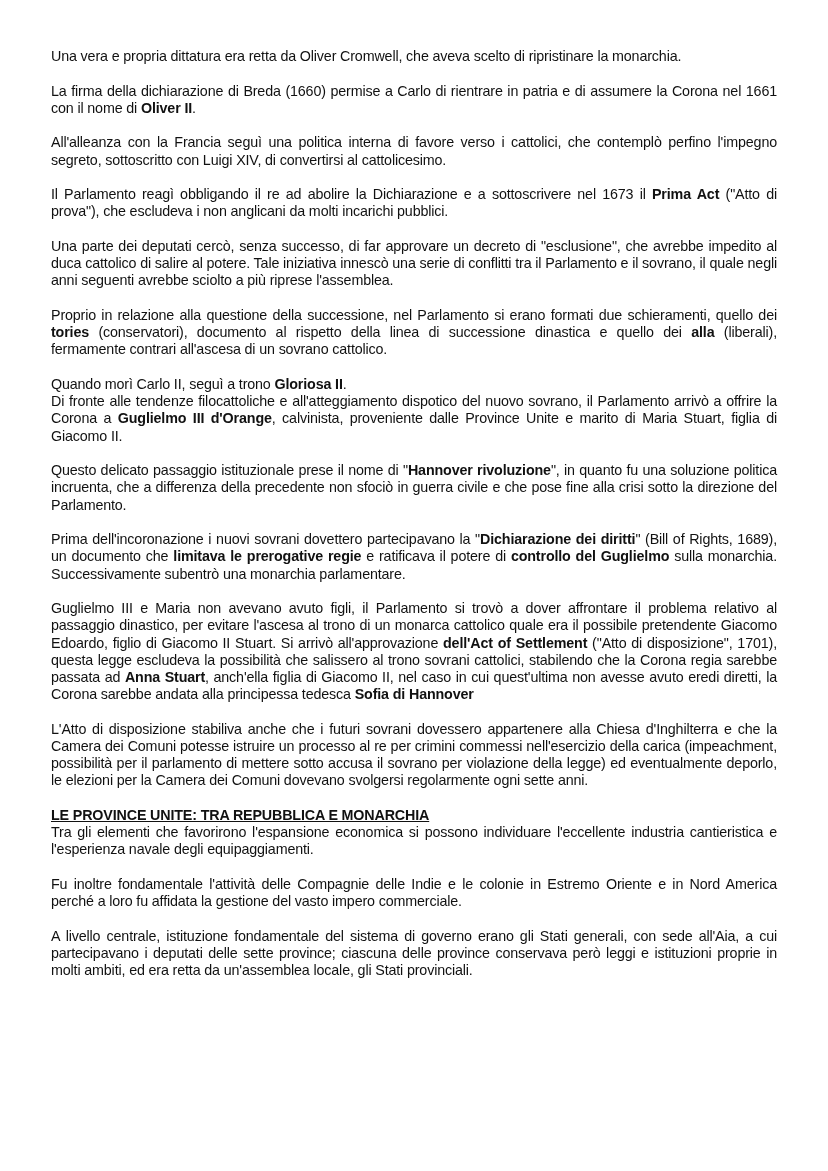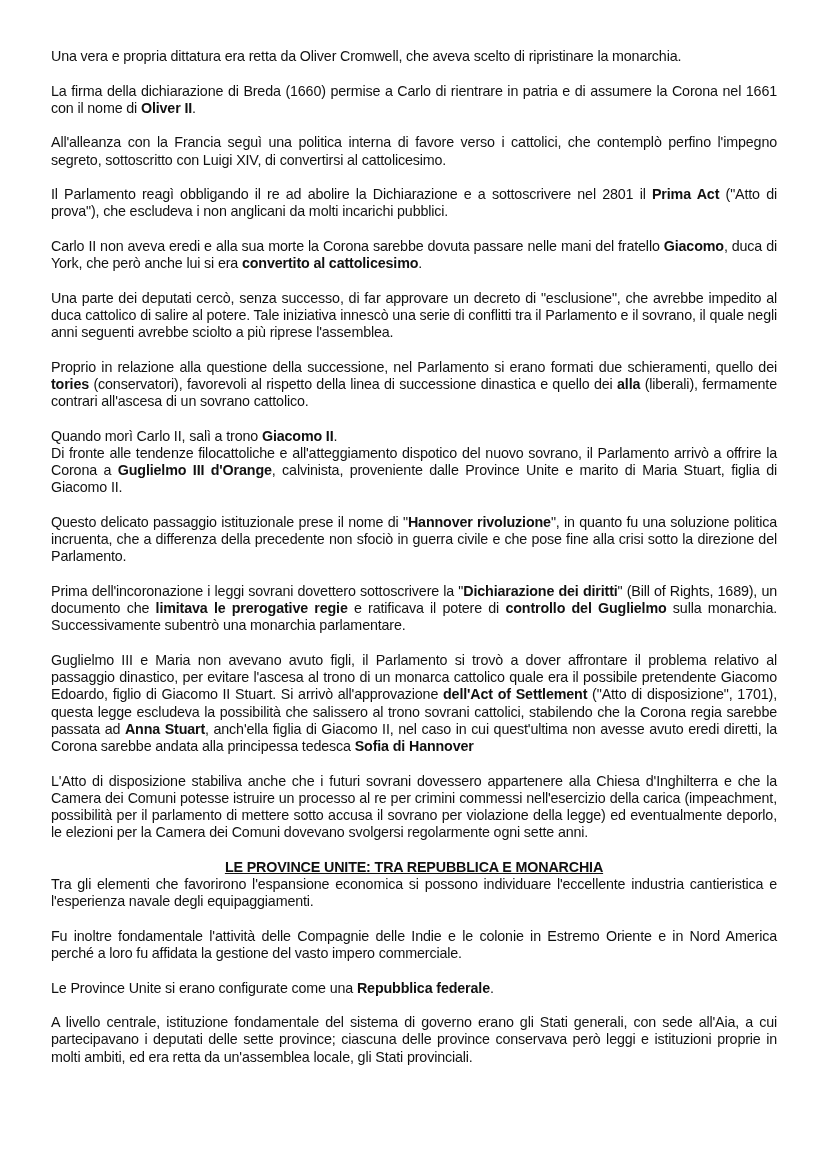--- a/index.html
+++ b/index.html
@@ -10,42 +10,40 @@
   }
   .page {
     position: absolute; left: 51px; top: 48px; width: 726px;
     font-size: 14.3px; line-height: 17.2px;
     text-align: justify;
     letter-spacing: -0.15px;
   }
   .p { margin: 0 0 17.4px 0; }
   b { font-weight: bold; }
   .heading {
-    text-align: center; font-weight: bold; text-decoration: underline;
+    font-weight: bold; text-decoration: underline;
     margin: 0; font-size: 14.3px; line-height: 17.2px;
   }
 </style>
 </head>
 <body>
 
 <div class="page">
   <div id="main-paras">
       <p class="p"><span>Una vera e propria dittatura era retta da Oliver Cromwell, che aveva scelto di ripristinare la monarchia.</span></p>
       <p class="p"><span>La firma della dichiarazione di Breda (1660) permise a Carlo di rientrare in patria e di assumere la Corona nel 1661 con il nome di </span><b>Oliver II</b><span>.</span></p>
       <p class="p"><span>All'alleanza con la Francia seguì una politica interna di favore verso i cattolici, che contemplò perfino l'impegno segreto, sottoscritto con Luigi XIV, di convertirsi al cattolicesimo.</span></p>
-      <p class="p"><span>Il Parlamento reagì obbligando il re ad abolire la Dichiarazione e a sottoscrivere nel 2801 il </span><b>Prima Act</b><span> ("Atto di prova"), che escludeva i non anglicani da molti incarichi pubblici.</span></p>
-      <p class="p"><span>Carlo II non aveva eredi e alla sua morte la Corona sarebbe dovuta passare nelle mani del fratello </span><b>Giacomo</b><span>, duca di York, che però anche lui si era </span><b>convertito al cattolicesimo</b><span>.</span></p>
+      <p class="p"><span>Il Parlamento reagì obbligando il re ad abolire la Dichiarazione e a sottoscrivere nel 1673 il </span><b>Prima Act</b><span> ("Atto di prova"), che escludeva i non anglicani da molti incarichi pubblici.</span></p>
       <p class="p"><span>Una parte dei deputati cercò, senza successo, di far approvare un decreto di "esclusione", che avrebbe impedito al duca cattolico di salire al potere. Tale iniziativa innescò una serie di conflitti tra il Parlamento e il sovrano, il quale negli anni seguenti avrebbe sciolto a più riprese l'assemblea.</span></p>
-      <p class="p"><span>Proprio in relazione alla questione della successione, nel Parlamento si erano formati due schieramenti, quello dei </span><b>tories</b><span> (conservatori), favorevoli al rispetto della linea di successione dinastica e quello dei </span><b>alla</b><span> (liberali), fermamente contrari all'ascesa di un sovrano cattolico.</span></p>
-      <p class="p"><span>Quando morì Carlo II, salì a trono </span><b>Giacomo II</b><span>.</span><br><span>Di fronte alle tendenze filocattoliche e all'atteggiamento dispotico del nuovo sovrano, il Parlamento arrivò a offrire la Corona a </span><b>Guglielmo III d'Orange</b><span>, calvinista, proveniente dalle Province Unite e marito di Maria Stuart, figlia di Giacomo II.</span></p>
+      <p class="p"><span>Proprio in relazione alla questione della successione, nel Parlamento si erano formati due schieramenti, quello dei </span><b>tories</b><span> (conservatori), documento al rispetto della linea di successione dinastica e quello dei </span><b>alla</b><span> (liberali), fermamente contrari all'ascesa di un sovrano cattolico.</span></p>
+      <p class="p"><span>Quando morì Carlo II, seguì a trono </span><b>Gloriosa II</b><span>.</span><br><span>Di fronte alle tendenze filocattoliche e all'atteggiamento dispotico del nuovo sovrano, il Parlamento arrivò a offrire la Corona a </span><b>Guglielmo III d'Orange</b><span>, calvinista, proveniente dalle Province Unite e marito di Maria Stuart, figlia di Giacomo II.</span></p>
       <p class="p"><span>Questo delicato passaggio istituzionale prese il nome di "</span><b>Hannover rivoluzione</b><span>", in quanto fu una soluzione politica incruenta, che a differenza della precedente non sfociò in guerra civile e che pose fine alla crisi sotto la direzione del Parlamento.</span></p>
-      <p class="p"><span>Prima dell'incoronazione i leggi sovrani dovettero sottoscrivere la "</span><b>Dichiarazione dei diritti</b><span>" (Bill of Rights, 1689), un documento che </span><b>limitava le prerogative regie</b><span> e ratificava il potere di </span><b>controllo del Guglielmo</b><span> sulla monarchia. Successivamente subentrò una monarchia parlamentare.</span></p>
+      <p class="p"><span>Prima dell'incoronazione i nuovi sovrani dovettero partecipavano la "</span><b>Dichiarazione dei diritti</b><span>" (Bill of Rights, 1689), un documento che </span><b>limitava le prerogative regie</b><span> e ratificava il potere di </span><b>controllo del Guglielmo</b><span> sulla monarchia. Successivamente subentrò una monarchia parlamentare.</span></p>
       <p class="p"><span>Guglielmo III e Maria non avevano avuto figli, il Parlamento si trovò a dover affrontare il problema relativo al passaggio dinastico, per evitare l'ascesa al trono di un monarca cattolico quale era il possibile pretendente Giacomo Edoardo, figlio di Giacomo II Stuart. Si arrivò all'approvazione </span><b>dell'Act of Settlement</b><span> ("Atto di disposizione", 1701), questa legge escludeva la possibilità che salissero al trono sovrani cattolici, stabilendo che la Corona regia sarebbe passata ad </span><b>Anna Stuart</b><span>, anch'ella figlia di Giacomo II, nel caso in cui quest'ultima non avesse avuto eredi diretti, la Corona sarebbe andata alla principessa tedesca </span><b>Sofia di Hannover</b></p>
       <p class="p"><span>L'Atto di disposizione stabiliva anche che i futuri sovrani dovessero appartenere alla Chiesa d'Inghilterra e che la Camera dei Comuni potesse istruire un processo al re per crimini commessi nell'esercizio della carica (impeachment, possibilità per il parlamento di mettere sotto accusa il sovrano per violazione della legge) ed eventualmente deporlo, le elezioni per la Camera dei Comuni dovevano svolgersi regolarmente ogni sette anni.</span></p>
     </div>
   <div class="heading">LE PROVINCE UNITE: TRA REPUBBLICA E MONARCHIA</div>
   <div id="section-paras">
       <p class="p"><span>Tra gli elementi che favorirono l'espansione economica si possono individuare l'eccellente industria cantieristica e l'esperienza navale degli equipaggiamenti.</span></p>
       <p class="p"><span>Fu inoltre fondamentale l'attività delle Compagnie delle Indie e le colonie in Estremo Oriente e in Nord America perché a loro fu affidata la gestione del vasto impero commerciale.</span></p>
-      <p class="p"><span>Le Province Unite si erano configurate come una </span><b>Repubblica federale</b><span>.</span></p>
       <p class="p"><span>A livello centrale, istituzione fondamentale del sistema di governo erano gli Stati generali, con sede all'Aia, a cui partecipavano i deputati delle sette province; ciascuna delle province conservava però leggi e istituzioni proprie in molti ambiti, ed era retta da un'assemblea locale, gli Stati provinciali.</span></p>
     </div>
 </div>
 
 </body></html>

